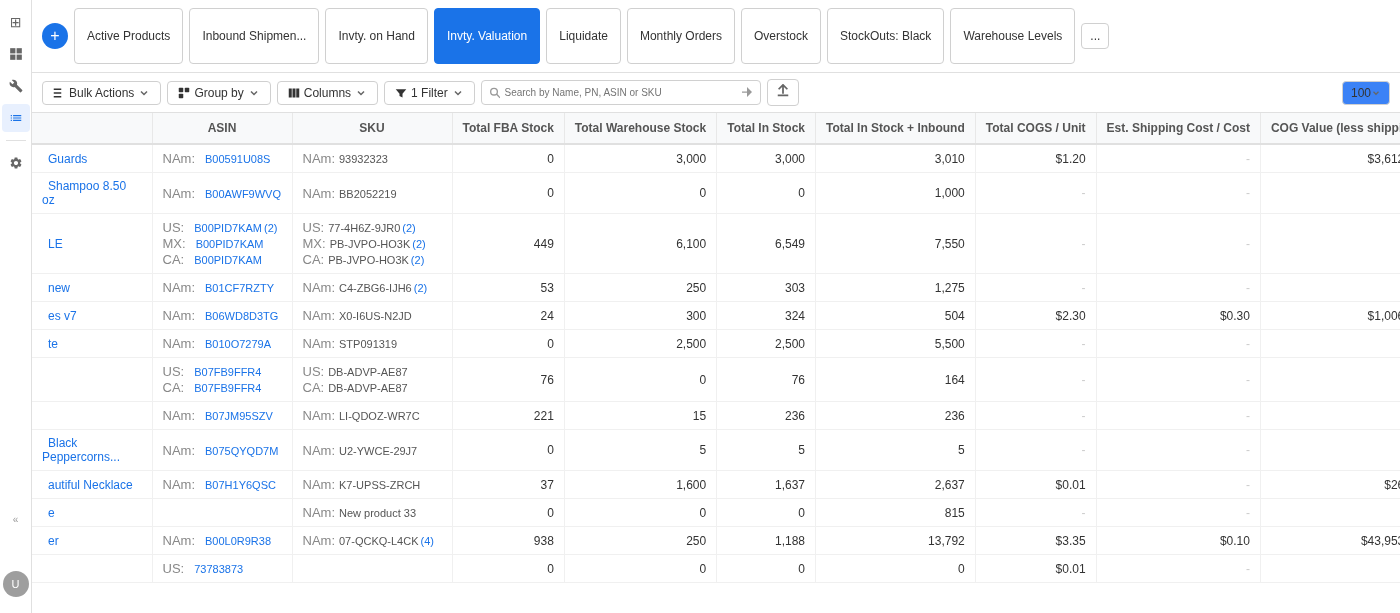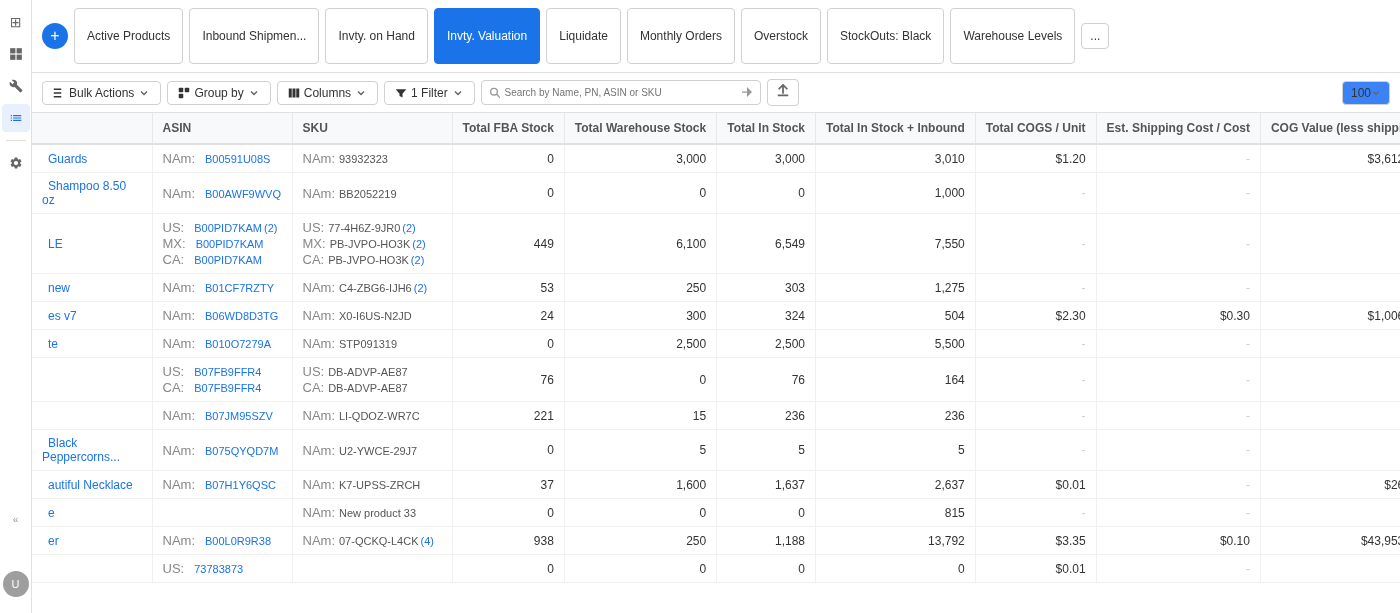--- a/index.html
+++ b/index.html
@@ -65,21 +65,21 @@
     .page-size {
       margin-left: auto; display: flex; align-items: center; 
       border: 1px solid #d0d0d0; border-radius: 4px; padding: 4px 8px; background: #3b82f6; cursor: pointer; font-size: 12px;
     }
 
     
     .table-wrapper { flex: 1; overflow: auto; }
     table { width: 100%; border-collapse: collapse; font-size: 12px; }
     thead th {
       background: #f8f9fa; border-bottom: 2px solid #e0e0e0; border-right: 1px solid #e8e8e8;
-      padding: 8px 10px; text-align: left; white-space: nowrap; font-weight: 600;
+      padding: 8px 10px; text-align: center; white-space: nowrap; font-weight: 600;
       color: #555; position: sticky; top: 0; z-index: 10;
     }
     thead th.right { text-align: right; margin-left: 40px; }
     tbody tr { border-bottom: 1px solid #f0f0f0; }
     tbody td { padding: 6px 10px; border-right: 1px solid #f0f0f0; vertical-align: middle; }
     tbody td.right { text-align: right; }
     .link-text { color: #1a73e8; cursor: pointer; margin-left: 6px; }
     .us-tag { color: #888; font-size: 13px; margin-right: 4px; }
     .badge { display: inline-block; color: #1a73e8; font-size: 11px; margin-left: 2px; }
     .asin-block { display: flex; flex-direction: column; gap: 1px; }

